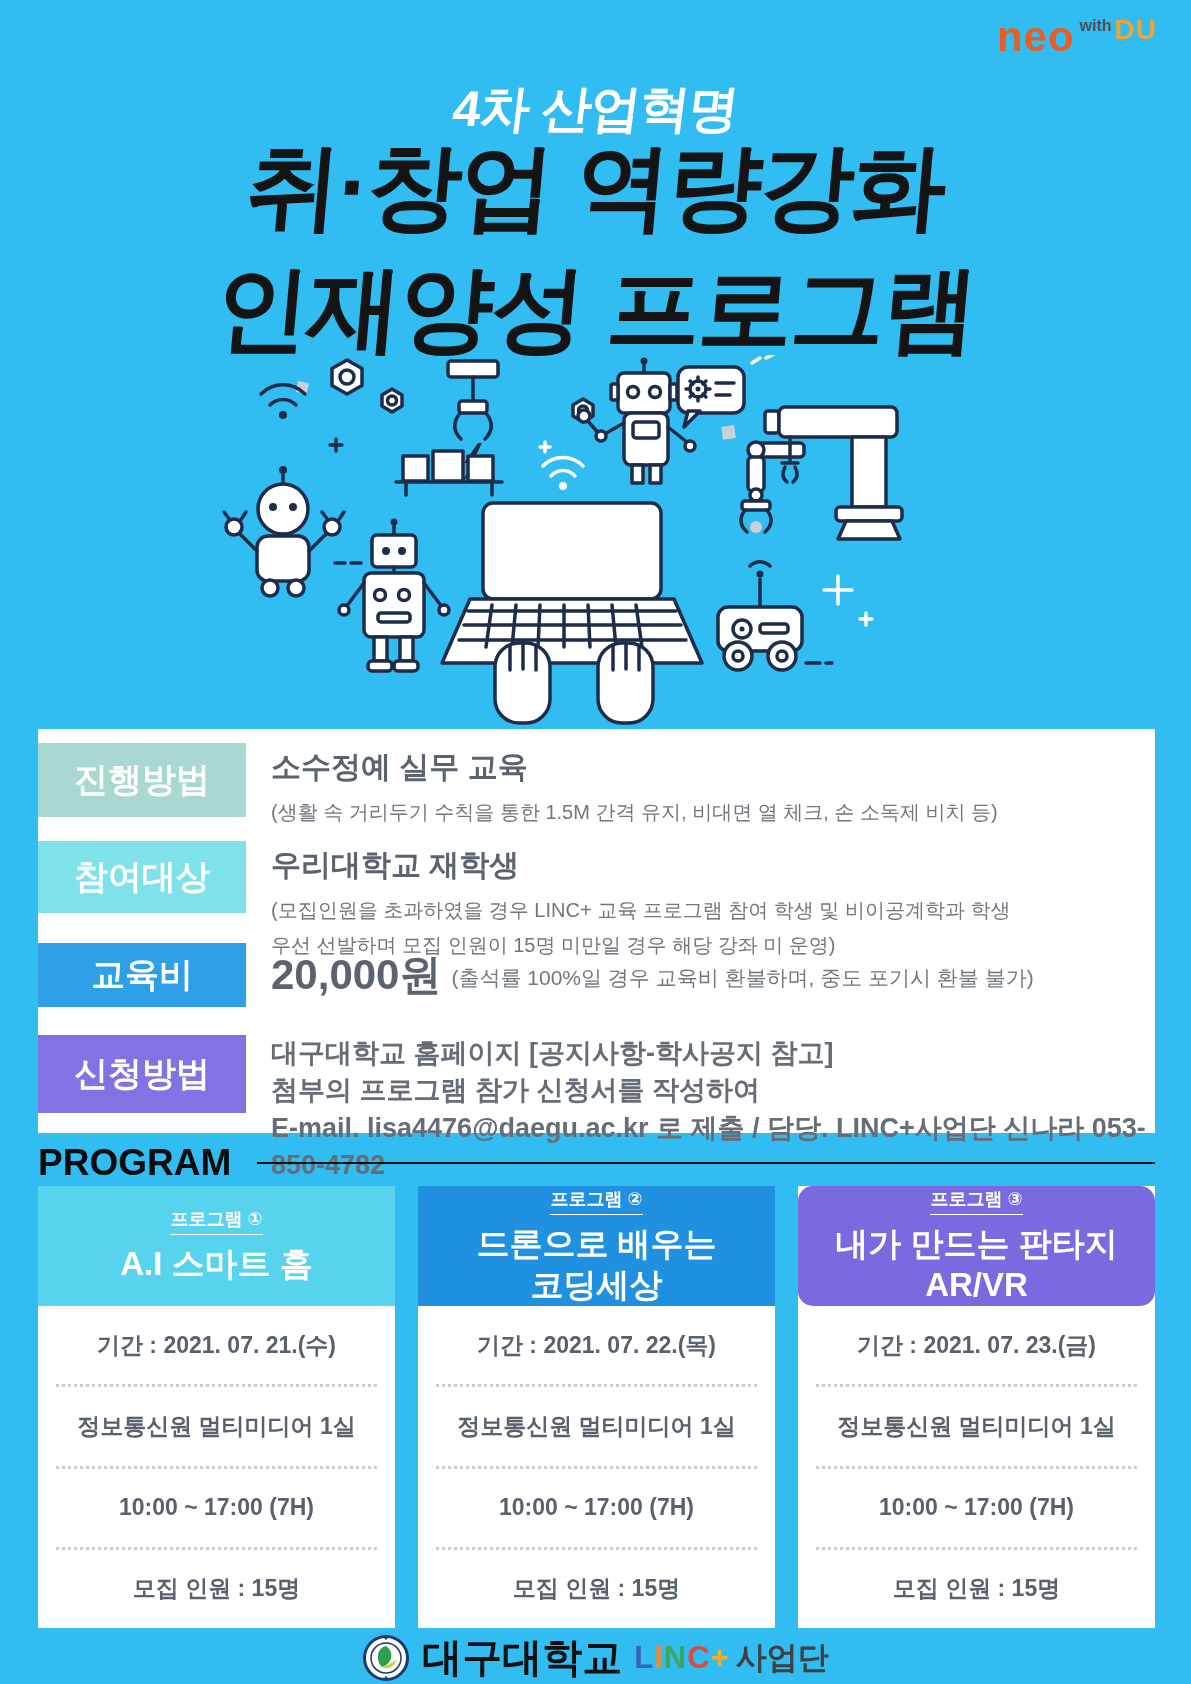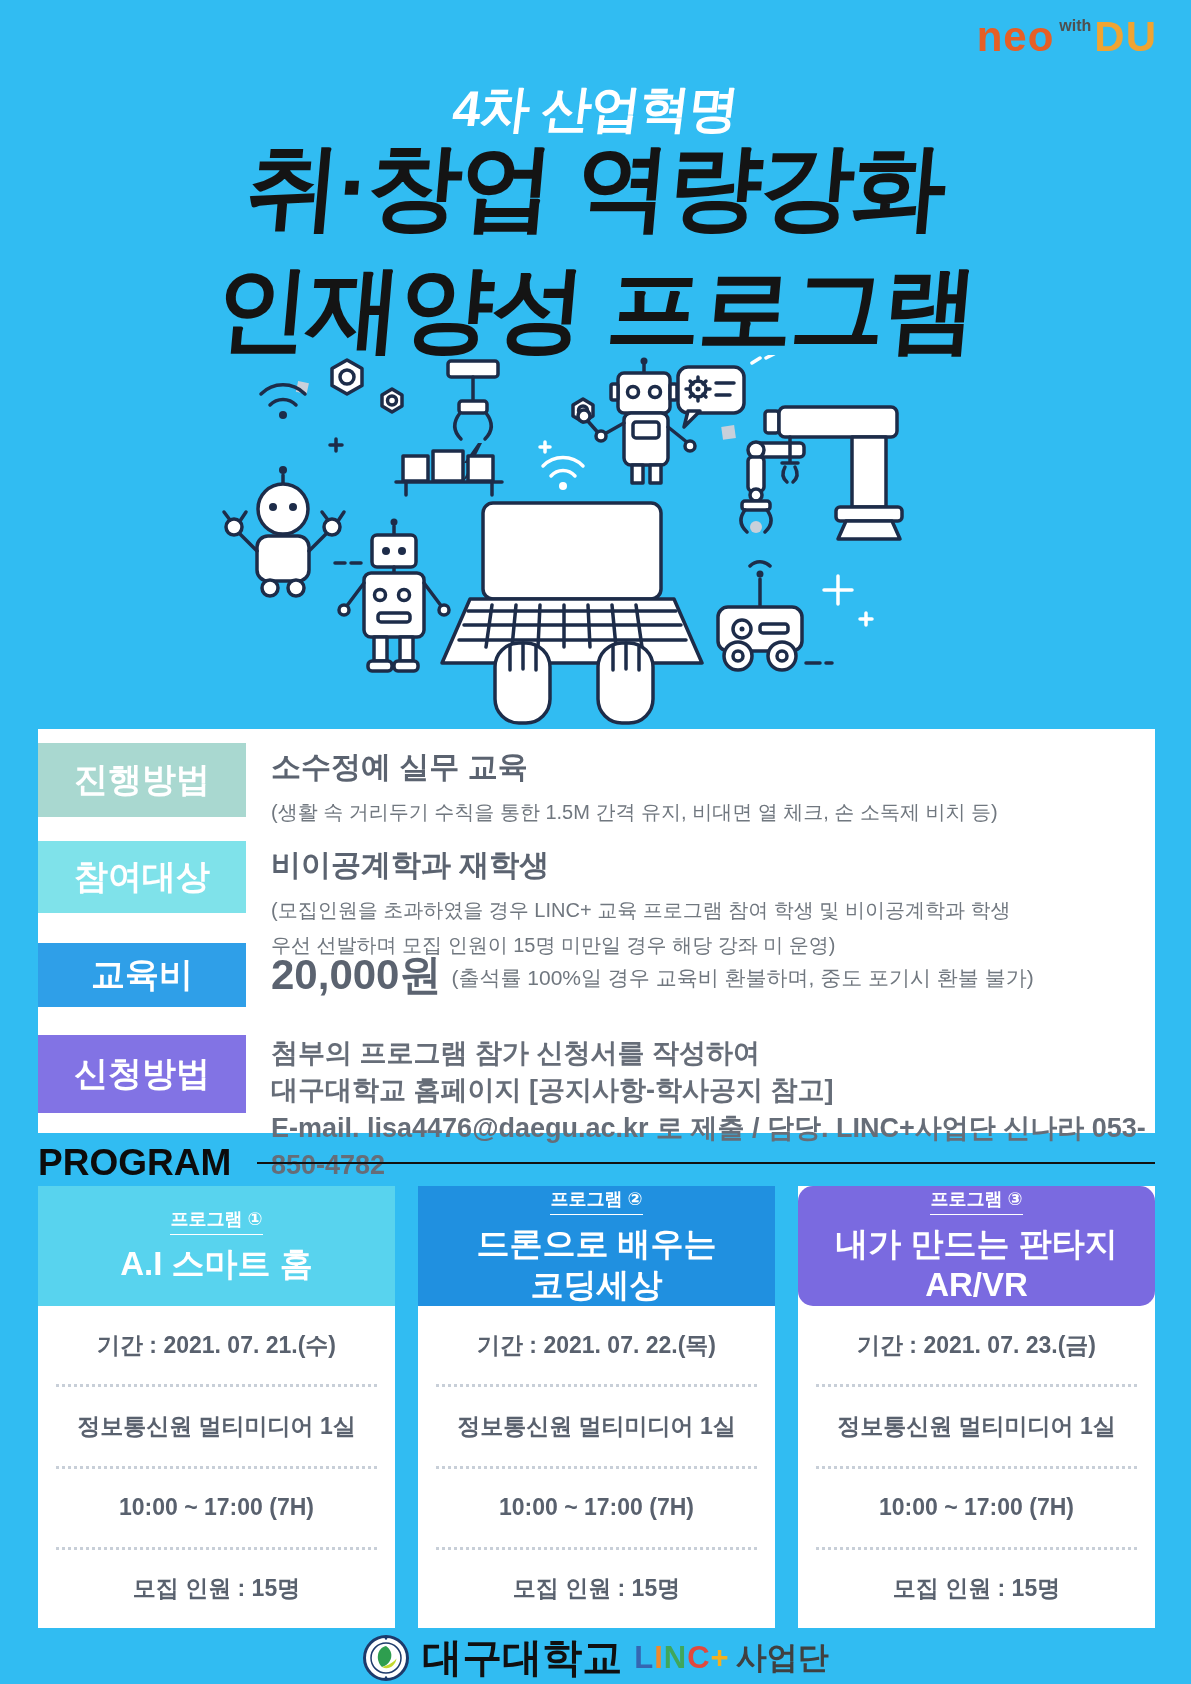--- a/index.html
+++ b/index.html
@@ -3,21 +3,21 @@
 <meta charset="utf-8">
 <style>
   html,body{margin:0;padding:0;}
   body{font-family:"Liberation Sans","DejaVu Sans",sans-serif;}
   .poster{position:relative;width:1191px;height:1684px;background:#31bcf2;overflow:hidden;}
 
   
   .brand{position:absolute;top:16px;right:34px;display:flex;align-items:flex-start;line-height:1;}
   .brand .neo{font-size:42px;font-weight:900;color:#e65f26;letter-spacing:1px;}
   .brand .with{font-size:16px;font-weight:800;color:#4f4f4f;margin:2px 3px 0 5px;}
-  .brand .du{font-size:42px;font-weight:900;color:#f0a432;letter-spacing:1px;}
+  .brand .du{font-size:28px;font-weight:900;color:#f0a432;letter-spacing:1px;}
 
   
   .kicker{position:absolute;top:76px;left:0;width:100%;text-align:center;
     font-size:50px;font-weight:900;color:#ffffff;transform:skewX(-7deg);letter-spacing:-1px;}
   .title-line{position:absolute;left:0;width:100%;text-align:center;
     font-size:94px;font-weight:900;color:#141414;transform:skewX(-5deg);letter-spacing:-2px;line-height:1;}
   .title-1{top:140px;}
   .title-2{top:262px;}
 
   
@@ -264,39 +264,39 @@
       <div class="info-label lbl-1">진행방법</div>
       <div class="info-content">
         <div class="info-title">소수정예 실무 교육</div>
         <div class="info-note">(생활 속 거리두기 수칙을 통한 1.5M 간격 유지, 비대면 열 체크, 손 소독제 비치 등)</div>
       </div>
     </div>
 
     <div class="info-row row-2">
       <div class="info-label lbl-2">참여대상</div>
       <div class="info-content">
-        <div class="info-title">비이공계학과 재학생</div>
+        <div class="info-title">우리대학교 재학생</div>
         <div class="info-note">(모집인원을 초과하였을 경우 LINC+ 교육 프로그램 참여 학생 및 비이공계학과 학생</div>
         <div class="info-note" style="margin-top:4px;">우선 선발하며 모집 인원이 15명 미만일 경우 해당 강좌 미 운영)</div>
       </div>
     </div>
 
     <div class="info-row row-3">
       <div class="info-label lbl-3">교육비</div>
       <div class="info-content fee-line">
         <span class="fee-amount">20,000원</span>
         <span class="fee-note">(출석률 100%일 경우 교육비 환불하며, 중도 포기시 환불 불가)</span>
       </div>
     </div>
 
     <div class="info-row row-4">
       <div class="info-label lbl-4">신청방법</div>
       <div class="info-content">
+        <div class="apply-line">대구대학교 홈페이지 [공지사항-학사공지 참고]</div>
         <div class="apply-line">첨부의 프로그램 참가 신청서를 작성하여</div>
-        <div class="apply-line">대구대학교 홈페이지 [공지사항-학사공지 참고]</div>
         <div class="apply-line">E-mail. lisa4476@daegu.ac.kr 로 제출 / 담당. LINC+사업단 신나라 053-850-4782</div>
       </div>
     </div>
   </div>
 
   <div class="program-head">
     <span class="program-title">PROGRAM</span>
     <span class="program-rule"></span>
   </div>
 

